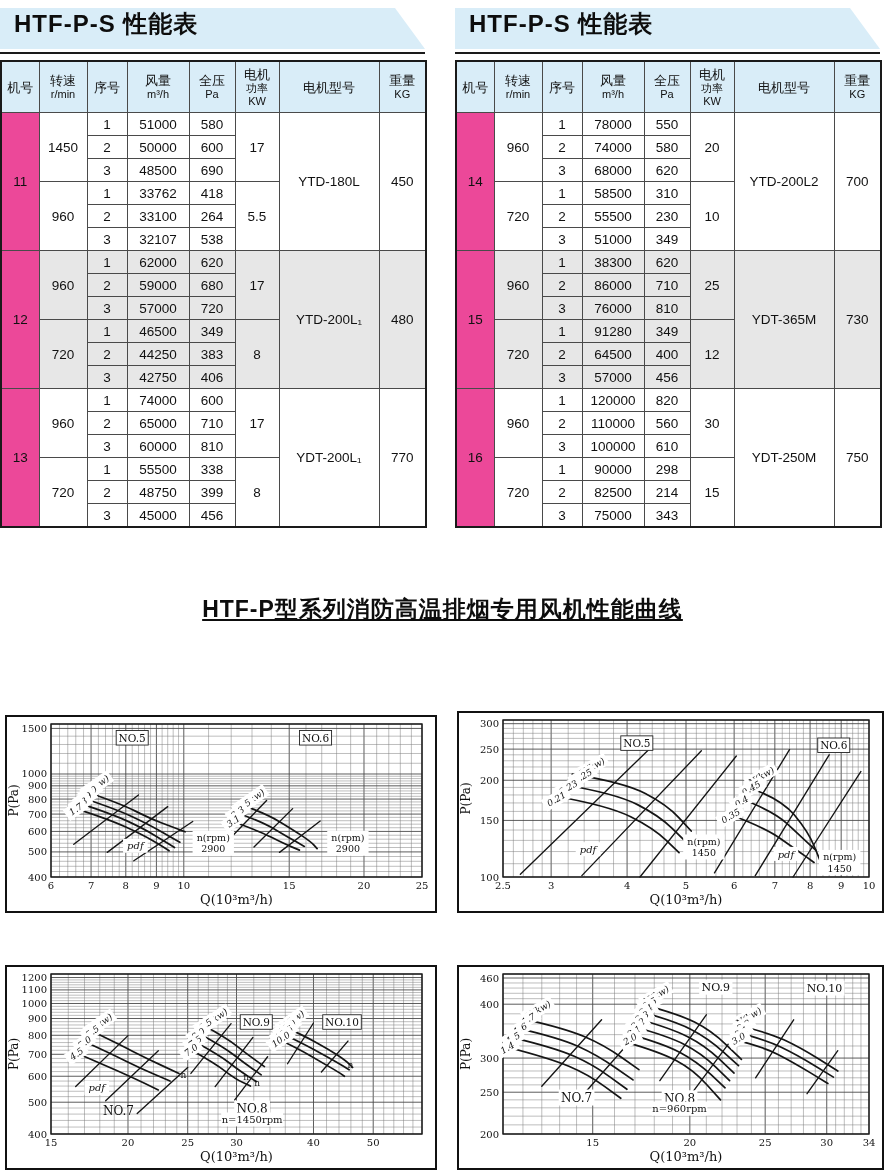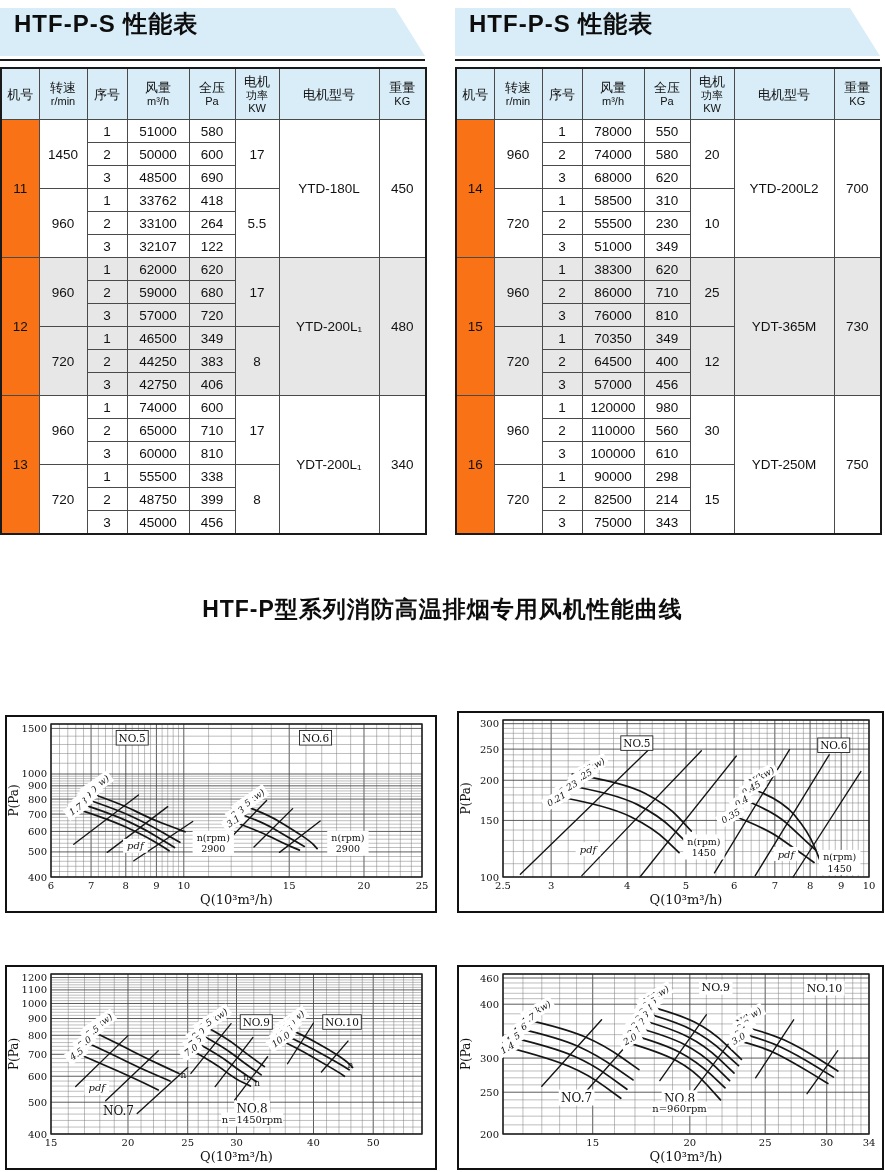--- a/index.html
+++ b/index.html
@@ -1,37 +1,37 @@
 <!DOCTYPE html>
 <html><head>
 <meta charset="utf-8">
 <style>
   html,body{margin:0;padding:0;}
   body{width:885px;height:1172px;position:relative;background:#ffffff;
        font-family:"Liberation Sans",sans-serif;color:#111;overflow:hidden;}
 
   .tblwrap{position:absolute;top:8px;width:425px;}
-  .band{height:48px;background:#d9edf8;
+  .band{height:41px;background:#d9edf8;
         clip-path:polygon(0 0, calc(100% - 30px) 0, 100% 100%, 0 100%);
         font-size:24px;font-weight:bold;line-height:31px;padding-left:14px;
         letter-spacing:1px;color:#0d0d0d;box-sizing:border-box;}
   .underline{border-top:2px solid #1a1a1a;margin-top:3px;}
 
   table.spec{border-collapse:collapse;width:425px;table-layout:fixed;
              margin-top:6px;border:2px solid #1a1a1a;}
   table.spec th,table.spec td{border:1px solid #4a4a4a;text-align:center;
              padding:0;color:#111;}
   table.spec th{background:#d9edf8;height:50px;font-weight:normal;font-size:13px;line-height:15px;}
   table.spec th .sub{font-size:11px;line-height:13px;}
   table.spec td{height:22px;font-size:13.5px;}
-  td.mach{background:#f97316;}
+  td.mach{background:#ec4899;}
   td.shaded{background:#e7e7e7;}
 
   .section-title{position:absolute;top:594px;left:0;width:885px;text-align:center;
-                 font-size:23px;font-weight:bold;letter-spacing:1px;color:#0d0d0d;}
+                 font-size:23px;font-weight:bold;letter-spacing:1px;color:#0d0d0d;text-decoration:underline;}
 
   .chart{position:absolute;background:#fff;border:2px solid #111;}
   #c0{left:5px;  top:715px;width:428px;height:194px;}
   #c1{left:457px;top:711px;width:423px;height:198px;}
   #c2{left:5px;  top:965px;width:428px;height:201px;}
   #c3{left:457px;top:965px;width:423px;height:201px;}
   .chart svg{display:block;}
 </style>
 </head>
 <body>
@@ -115,21 +115,21 @@
           <td rowspan="3">5.5</td>
         </tr>
         <tr>
           <td>2</td>
           <td>33100</td>
           <td>264</td>
         </tr>
         <tr>
           <td>3</td>
           <td>32107</td>
-          <td>122</td>
+          <td>538</td>
         </tr>
         <tr>
           <td rowspan="6" class="mach">12</td>
           <td rowspan="3" class="shaded">960</td>
           <td class="shaded">1</td>
           <td class="shaded">62000</td>
           <td class="shaded">620</td>
           <td rowspan="3" class="shaded">17</td>
           <td rowspan="6" class="shaded">YTD-200L₁</td>
           <td rowspan="6" class="shaded">480</td>
@@ -162,21 +162,21 @@
           <td class="shaded">406</td>
         </tr>
         <tr>
           <td rowspan="6" class="mach">13</td>
           <td rowspan="3">960</td>
           <td>1</td>
           <td>74000</td>
           <td>600</td>
           <td rowspan="3">17</td>
           <td rowspan="6">YDT-200L₁</td>
-          <td rowspan="6">340</td>
+          <td rowspan="6">770</td>
         </tr>
         <tr>
           <td>2</td>
           <td>65000</td>
           <td>710</td>
         </tr>
         <tr>
           <td>3</td>
           <td>60000</td>
           <td>810</td>
@@ -306,40 +306,40 @@
           <td class="shaded">710</td>
         </tr>
         <tr>
           <td class="shaded">3</td>
           <td class="shaded">76000</td>
           <td class="shaded">810</td>
         </tr>
         <tr>
           <td rowspan="3" class="shaded">720</td>
           <td class="shaded">1</td>
-          <td class="shaded">70350</td>
+          <td class="shaded">91280</td>
           <td class="shaded">349</td>
           <td rowspan="3" class="shaded">12</td>
         </tr>
         <tr>
           <td class="shaded">2</td>
           <td class="shaded">64500</td>
           <td class="shaded">400</td>
         </tr>
         <tr>
           <td class="shaded">3</td>
           <td class="shaded">57000</td>
           <td class="shaded">456</td>
         </tr>
         <tr>
           <td rowspan="6" class="mach">16</td>
           <td rowspan="3">960</td>
           <td>1</td>
           <td>120000</td>
-          <td>980</td>
+          <td>820</td>
           <td rowspan="3">30</td>
           <td rowspan="6">YDT-250M</td>
           <td rowspan="6">750</td>
         </tr>
         <tr>
           <td>2</td>
           <td>110000</td>
           <td>560</td>
         </tr>
         <tr>

